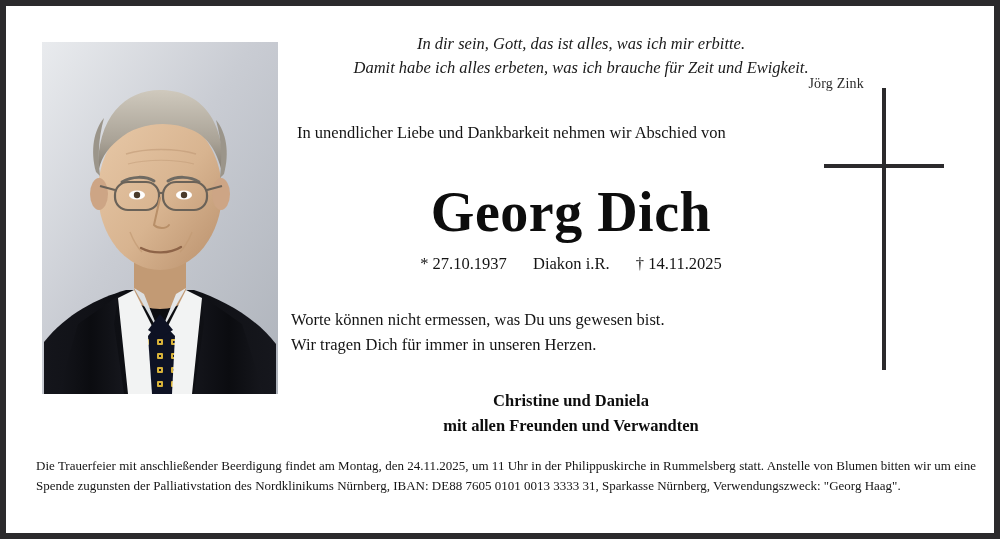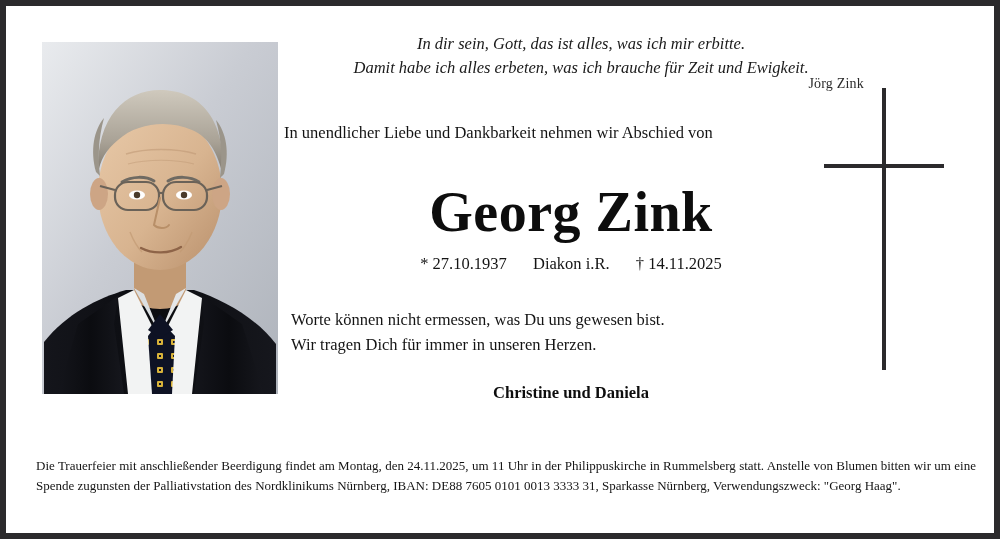--- a/index.html
+++ b/index.html
@@ -86,21 +86,21 @@
     width: 566px;
     text-align: right;
     font-style: normal;
     font-size: 14px;
     color: #2a2a2a;
     letter-spacing: 0.2px;
   }
 
   .intro {
     position: absolute;
-    left: 278px;
+    left: 291px;
     top: 117px;
     width: 580px;
     font-size: 16.5px;
     color: #141414;
     text-align: left;
   }
 
   .name {
     position: absolute;
     left: 285px;
@@ -132,21 +132,21 @@
     width: 580px;
     font-size: 16.5px;
     line-height: 1.5;
     color: #141414;
     font-family: Liberation Serif, serif;
   }
 
   .survivors {
     position: absolute;
     left: 285px;
-    top: 374px;
+    top: 382px;
     width: 560px;
     text-align: center;
     font-size: 16.5px;
     font-weight: bold;
     line-height: 1.52;
     color: #0d0d0d;
   }
 
   .details {
     position: absolute;
@@ -256,35 +256,36 @@
     </div>
 
     <div class="verse-top">
       <div>In dir sein, Gott, das ist alles, was ich mir erbitte.</div>
       <div>Damit habe ich alles erbeten, was ich brauche für Zeit und Ewigkeit.</div>
     </div>
     <div class="verse-author">Jörg Zink</div>
 
     <div class="intro">In unendlicher Liebe und Dankbarkeit nehmen wir Abschied von</div>
 
-    <div class="name">Georg Zink</div>
+    <div class="name">Georg Dich</div>
 
     <div class="dates">
       <span>* 27.10.1937</span>
       <span class="gap"></span>
       <span>Diakon i.R.</span>
       <span class="gap"></span>
       <span>† 14.11.2025</span>
     </div>
 
     <div class="farewell">
       <div>Worte können nicht ermessen, was Du uns gewesen bist.</div>
       <div>Wir tragen Dich für immer in unseren Herzen.</div>
     </div>
 
     <div class="survivors">
       <div>Christine und Daniela</div>
+      <div>mit allen Freunden und Verwandten</div>
     </div>
 
     <div class="details">Die Trauerfeier mit anschließender Beerdigung findet am Montag, den 24.11.2025, um 11 Uhr in der Philippuskirche in Rummelsberg statt. Anstelle von Blumen bitten wir um eine Spende zugunsten der Palliativstation des Nordklinikums Nürnberg, IBAN: DE88 7605 0101 0013 3333 31, Sparkasse Nürnberg, Verwendungszweck: "Georg Haag".</div>
 
   </div>
 </div>
 
 </body></html>

